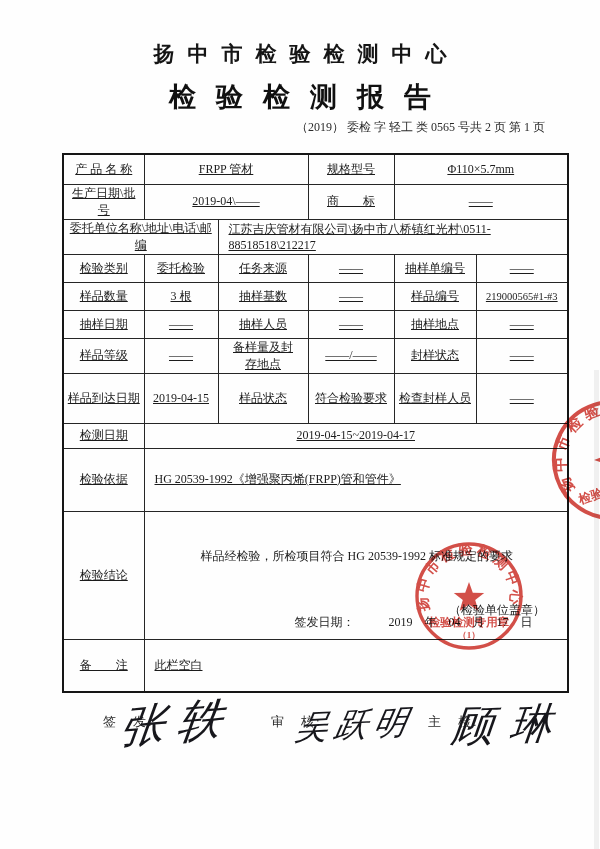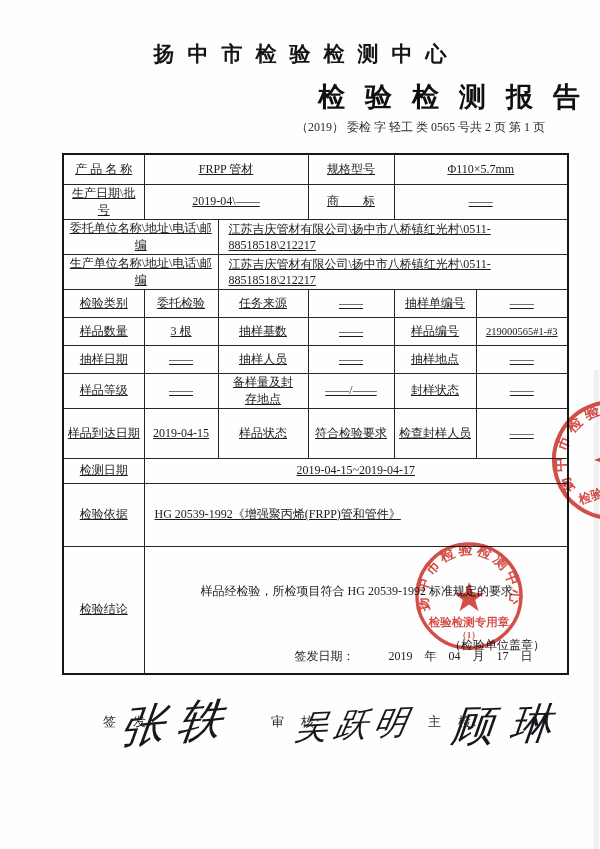--- a/index.html
+++ b/index.html
@@ -11,21 +11,21 @@
   }
   .page{position:absolute;inset:0;}
 
   
   .org-title{
     position:absolute;top:40px;left:0;right:0;text-align:center;
     font-size:21px;font-weight:bold;letter-spacing:13px;text-indent:13px;
     color:#151515;
   }
   .report-title{
-    position:absolute;top:79px;left:0;right:0;text-align:right;
+    position:absolute;top:79px;left:0;right:0;text-align:center;
     font-size:27px;font-weight:bold;letter-spacing:20px;text-indent:20px;
     color:#101010;
   }
   .report-meta{
     position:absolute;top:119px;left:75px;right:55px;
     font-size:12px;display:flex;justify-content:flex-end;
     color:#2a2a2a;
   }
 
   
@@ -99,24 +99,20 @@
     <tr style="height:28px">
       <td>生产日期\批号</td>
       <td colspan="2">2019-04\——</td>
       <td>商　　标</td>
       <td colspan="2">——</td>
     </tr>
     <tr style="height:33px">
       <td colspan="2">委托单位名称\地址\电话\邮编</td>
       <td colspan="4" class="left">江苏吉庆管材有限公司\扬中市八桥镇红光村\0511-88518518\212217</td>
     </tr>
-    <tr style="height:33px">
-      <td colspan="2">生产单位名称\地址\电话\邮编</td>
-      <td colspan="4" class="left">江苏吉庆管材有限公司\扬中市八桥镇红光村\0511-88518518\212217</td>
-    </tr>
     <tr style="height:28px">
       <td>检验类别</td>
       <td>委托检验</td>
       <td>任务来源</td>
       <td>——</td>
       <td>抽样单编号</td>
       <td>——</td>
     </tr>
     <tr style="height:28px">
       <td>样品数量</td>
@@ -160,20 +156,24 @@
     </tr>
     <tr style="height:128px">
       <td>检验结论</td>
       <td colspan="5" class="conclusion-cell">
         <div class="conclusion-text">样品经检验，所检项目符合 HG 20539-1992 标准规定的要求</div>
         <div class="stamp-note">（检验单位盖章）</div>
         <div class="issue-date-line">
           <span>签发日期：</span><span class="date-val">2019 年 04 月 17 日</span>
         </div>
       </td>
+    </tr>
+    <tr style="height:53px">
+      <td>备　　注</td>
+      <td colspan="5" class="left">此栏空白</td>
     </tr>
   </tbody>
     </table>
 
   <svg class="seal seal-main" width="120" height="120" viewBox="0 0 120 120">
     <circle cx="60" cy="60" r="52" fill="none" stroke="#cf3b34" stroke-width="3.4"></circle>
     <path id="arcMain" d="M 20.5 74.4 A 42 42 0 1 1 99.5 74.4" fill="none"></path>
     <text font-size="14" font-weight="bold" fill="#cf3b34" letter-spacing="3.5" font-family="'DejaVu Serif',serif">
       <textPath href="#arcMain">扬中市检验检测中心</textPath>
     </text>

